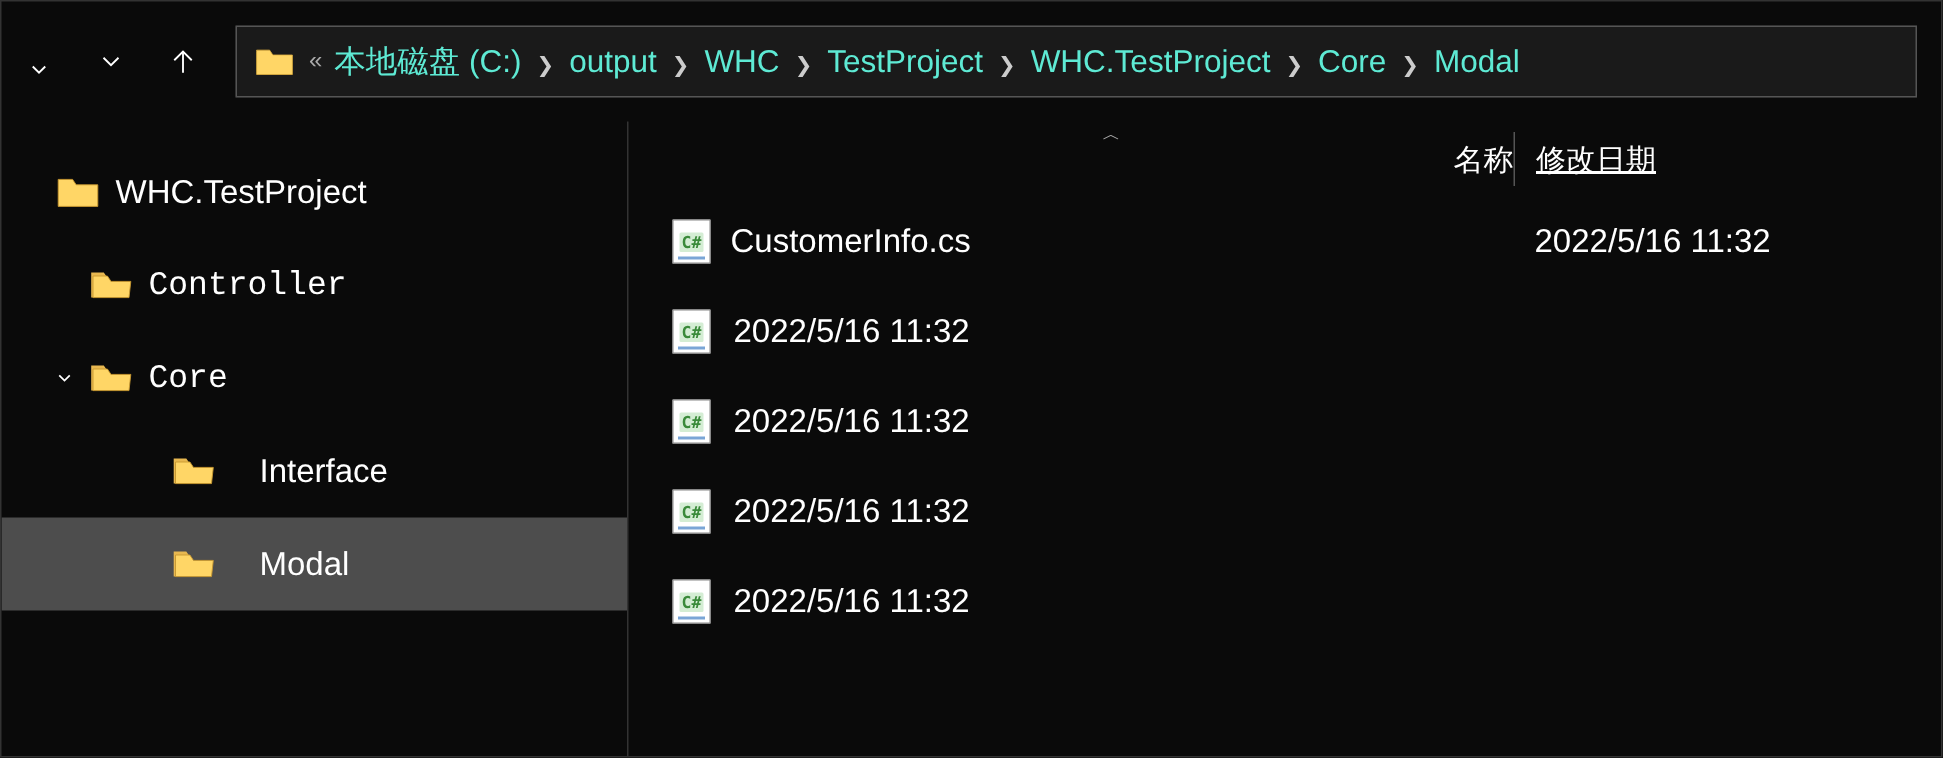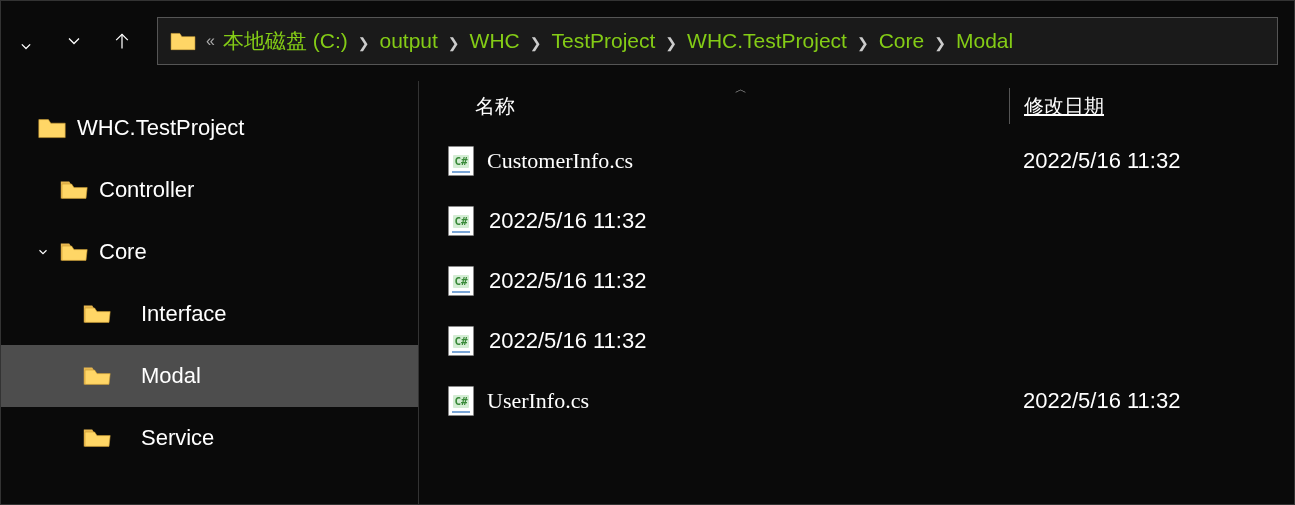--- a/index.html
+++ b/index.html
@@ -60,21 +60,21 @@
       margin: 0 10px;
       color: #cccccc;
       font-size: 14px;
     }
     .bc-prefix {
       color: #aaaaaa;
       margin-right: 8px;
       font-size: 16px;
     }
     .bc-item {
-      color: #84cc16;
+      color: #5eead4;
       cursor: pointer;
     }
     .main {
       display: flex;
       height: calc(100% - 80px);
     }
     .tree-pane {
       width: 418px;
       padding-top: 16px;
       overflow-y: auto;
@@ -85,22 +85,22 @@
       align-items: center;
       height: 62px;
       font-size: 22px;
       cursor: pointer;
       padding-left: 8px;
     }
     .tree-item.selected {
       background: #4d4d4d;
     }
     .tree-item.depth-0 { padding-left: 8px; }
-    .tree-item.depth-1 { padding-left: 30px; }
-    .tree-item.depth-2 { padding-left: 34px; gap: 19px; }
+    .tree-item.depth-1 { padding-left: 30px; font-family: Liberation Mono, monospace; }
+    .tree-item.depth-2 { padding-left: 66px; gap: 19px; }
     .tree-chevron {
       width: 24px;
       height: 24px;
       display: flex;
       align-items: center;
       justify-content: center;
       margin-right: 0px;
     }
     .tree-chevron svg {
       width: 14px;
@@ -127,20 +127,21 @@
       display: flex;
       align-items: center;
       height: 50px;
       font-size: 20px;
       color: #ffffff;
       position: relative;
     }
     .col-name {
       width: 590px;
       padding-left: 56px;
+      text-align: right;
     }
     .col-date {
       flex: 1;
       padding-left: 2px;
       text-decoration: underline;
     }
     .col-divider {
       width: 1px;
       height: 36px;
       background: #555;
@@ -162,21 +163,20 @@
     }
     .file-icon-wrap {
       width: 56px;
       display: flex;
       justify-content: center;
       padding-left: 28px;
     }
     .file-name {
       width: 534px;
       padding-left: 12px;
-      font-family: Liberation Serif, serif;
     }
     .file-date {
       flex: 1;
       padding-left: 14px;
     }
     .cs-file-icon {
       width: 26px;
       height: 30px;
       background: #ffffff;
       border: 1px solid #888;
@@ -274,28 +274,20 @@
         <span>Interface</span>
       </div>
       <div class="tree-item depth-2 selected">
         <div class="tree-spacer"></div>
         <svg viewBox="0 0 24 20" class="folder-icon">
           <path d="M1 4 L1 17 L2 17 L2 6 L10 6 L8 3 L1 3 Z" fill="#e8b850"></path>
           <path d="M2 5 L2 17 L22 17 L23 8 L12 8 L10 5 Z" fill="#ffd666" stroke="#c89830" stroke-width="0.5"></path>
         </svg>
         <span>Modal</span>
       </div>
-      <div class="tree-item depth-2">
-        <div class="tree-spacer"></div>
-        <svg viewBox="0 0 24 20" class="folder-icon">
-          <path d="M1 4 L1 17 L2 17 L2 6 L10 6 L8 3 L1 3 Z" fill="#e8b850"></path>
-          <path d="M2 5 L2 17 L22 17 L23 8 L12 8 L10 5 Z" fill="#ffd666" stroke="#c89830" stroke-width="0.5"></path>
-        </svg>
-        <span>Service</span>
-      </div>
     </div>
 
   <div class="content-pane">
     <div class="columns">
       <span class="sort-indicator">︿</span>
       <div class="col-name">名称</div>
       <div class="col-divider"></div>
       <div class="col-date">修改日期</div>
     </div>
     <div id="file-list">
@@ -321,18 +313,17 @@
         <div class="file-row">
           <div class="file-icon-wrap">
             <div class="cs-file-icon"></div>
           </div>
           <div class="file-date">2022/5/16 11:32</div>
         </div>
         <div class="file-row">
           <div class="file-icon-wrap">
             <div class="cs-file-icon"></div>
           </div>
-          <div class="file-name">UserInfo.cs</div>
           <div class="file-date">2022/5/16 11:32</div>
         </div>
       </div>
   </div>
 </div>
 
 </body></html>

